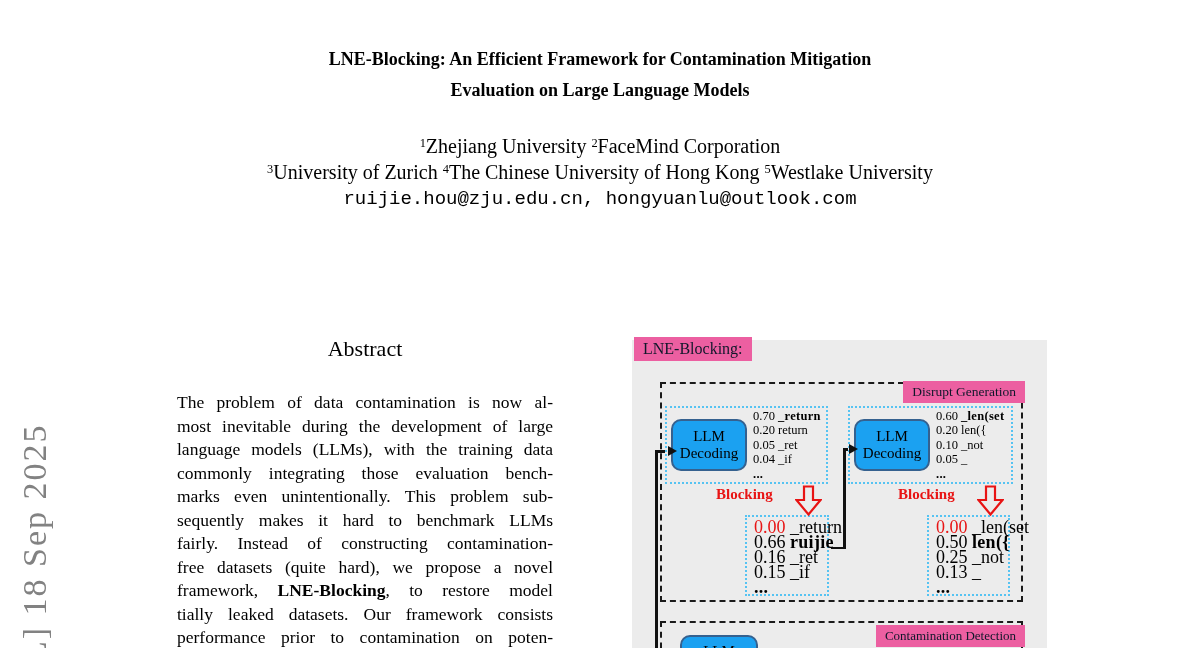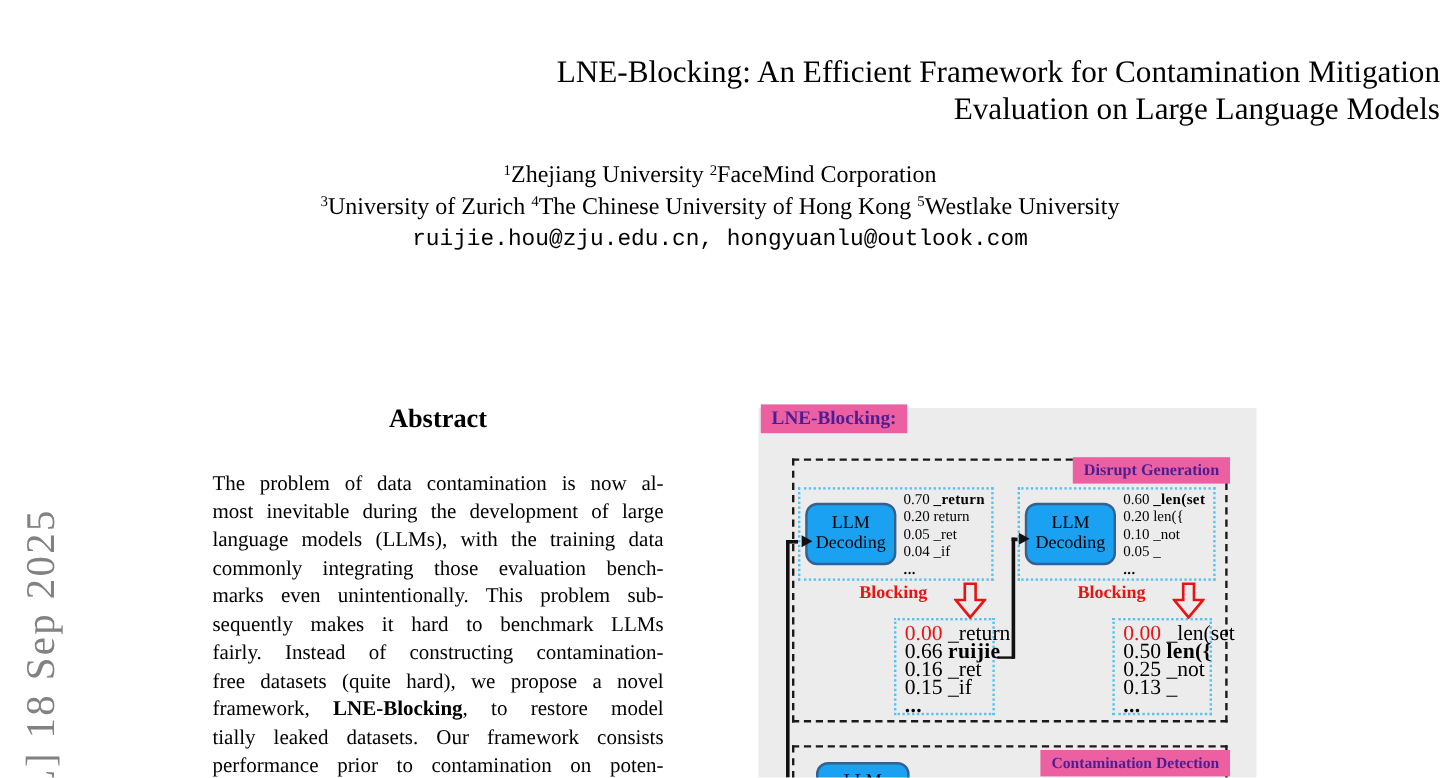--- a/index.html
+++ b/index.html
@@ -7,38 +7,38 @@
   .page { position:absolute; inset:0; width:1200px; height:648px; background:#fff; overflow:hidden;
           font-family:"Liberation Serif","DejaVu Serif",serif; color:#000; }
 
   
   .watermark { position:absolute; left:16px; top:388px; height:274px; width:44px;
                writing-mode:vertical-rl; transform:rotate(180deg);
                font-size:34px; color:var(--wm,#828282); letter-spacing:2px; white-space:nowrap; }
 
   
   .header { position:absolute; left:0; top:44px; width:1200px; text-align:center; }
-  .title { font-size:26px; font-weight:normal; line-height:31px;text-align:right; }
+  .title { font-size:18px; font-weight:bold; line-height:31px; }
   .authors { margin-top:27px; font-size:21px; line-height:27px; }
   .affils { font-size:20px; line-height:26px; }
   .emails { font-family:"Liberation Mono","DejaVu Sans Mono",monospace; font-size:19px; margin-top:1px; }
   sup { font-size:0.62em; line-height:0; position:relative; vertical-align:baseline; top:-0.5em; }
   .b { font-weight:bold; }
   .red { color:var(--red,#e81414); }
 
   
   .abstract { position:absolute; left:177px; top:336px; width:376px; }
-  .abstract h2 { font-size:22px; font-weight:bold; text-align:center; margin-bottom:29px; }
+  .abstract h2 { font-size:22px; font-weight:normal; text-align:center; margin-bottom:29px; }
   .abs-body { font-size:17.5px; line-height:23.5px; }
   .abs-body .rline { text-align:justify; text-align-last:justify; white-space:nowrap; }
 
   
   .fig { position:absolute; left:632px; top:340px; width:415px; height:308px;
          background:var(--panel,#ececec); }
-  .pink-label { position:absolute; background:var(--pink,#ec5fa1); color:#4c1d95; font-weight:bold;
+  .pink-label { position:absolute; background:var(--pink,#ec5fa1); color:#0f172a; font-weight:normal;
                 padding:3px 9px; white-space:nowrap; z-index:5; }
   .lne { left:2px; top:-3px; font-size:16px; }
   .dashed { position:absolute; border:2.5px dashed #1a1a1a; }
   .disrupt { left:28px; top:42px; width:363px; height:220px; }
   .dg { right:-4px; top:-3px; font-size:13.5px; }
   .contam { left:28px; top:281px; width:363px; height:60px; }
   .cd { right:-4px; top:2px; font-size:13px; }
 
   .dotted { position:absolute; border:2.5px dotted var(--cyan,#56c3f2); background:var(--panel,#ececec); z-index:2; }
   .pre { display:flex; align-items:center; gap:6px; padding:2px 4px; top:66px; height:78px; }

